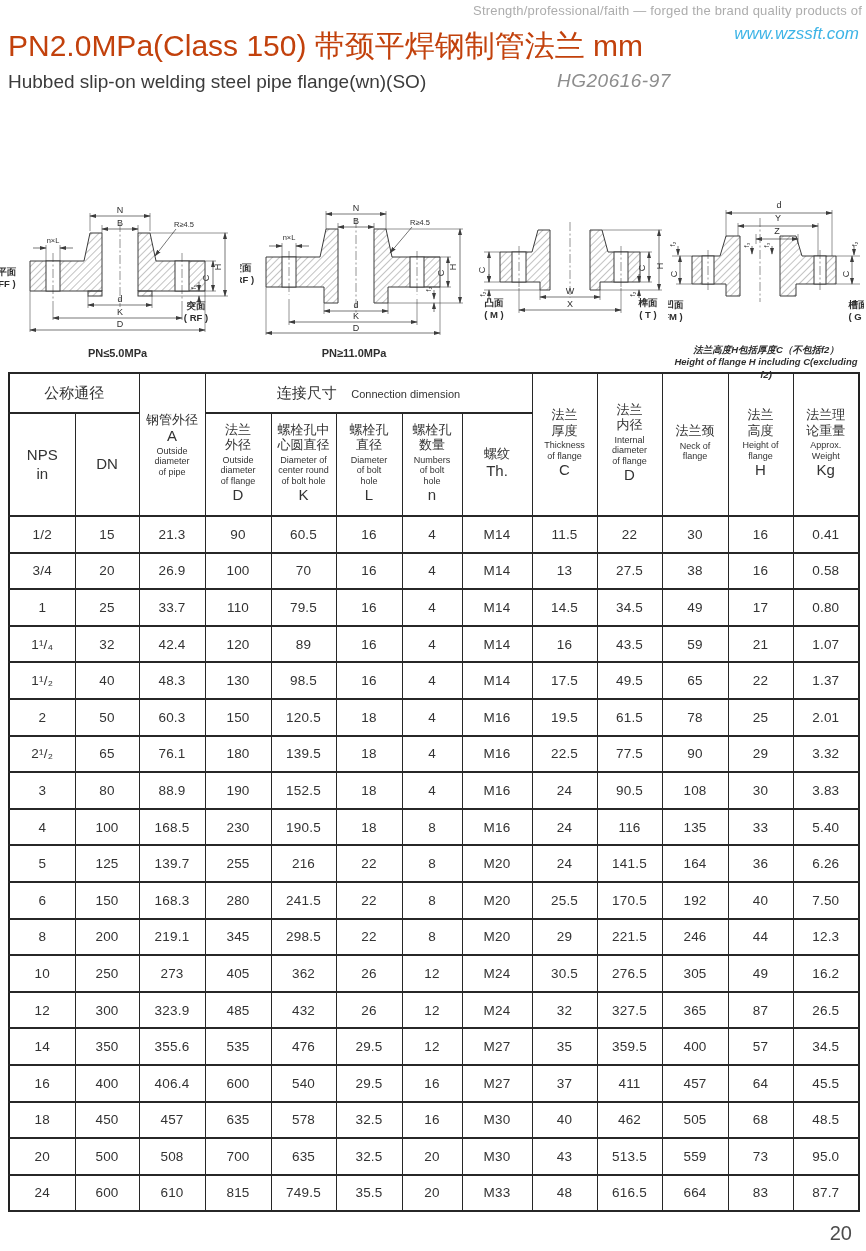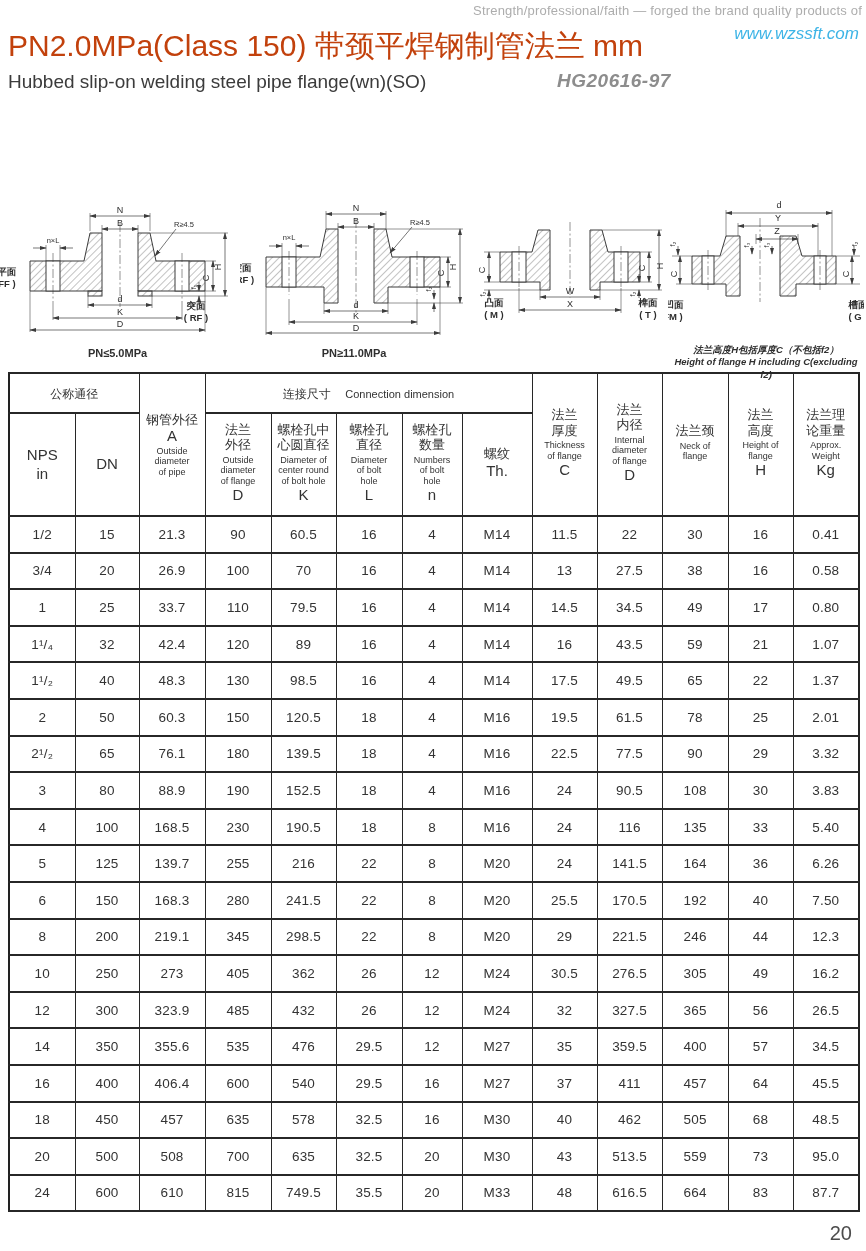--- a/index.html
+++ b/index.html
@@ -3,21 +3,21 @@
 <meta charset="utf-8">
 <style>
   html,body {margin:0; padding:0; background:#ffffff;}
   #page {position:relative; width:866px; height:1251px; background:#fff; overflow:hidden;
          font-family:"Liberation Sans","DejaVu Sans",sans-serif; color:#3a3a3a;}
 
   .tagline {position:absolute; top:3px; right:4px; font-size:13px; color:#adadad; letter-spacing:.2px;}
   .website {position:absolute; top:24px; right:7px; font-size:17px; font-style:italic; color:#3db4e6;}
   .title   {position:absolute; top:26px; left:8px; font-size:30px; color:#c2410c; white-space:nowrap;}
   .subtitle{position:absolute; top:71px; left:8px; font-size:19px; color:#3b3b3b;}
-  .standard{position:absolute; top:70px; left:557px; font-size:19px; font-weight:bold; font-style:italic;
+  .standard{position:absolute; top:70px; left:557px; font-size:19px; font-weight:normal; font-style:italic;
             color:#8d8d8d; letter-spacing:.5px;}
 
   .diag {position:absolute;}
   .diag .cap  {text-align:center; font-size:11px; font-weight:bold; color:#2f2f2f; margin-top:0;}
   .diag .cap2 {text-align:center; font-size:9.5px; font-weight:bold; color:#2f2f2f; line-height:1.3; margin-top:2px;font-style:italic;}
 
   svg .out {fill:#fff; stroke:#3c3c3c; stroke-width:1;}
   svg .hat {fill:url(#hatch); stroke:#3c3c3c; stroke-width:1;}
   svg .dim {stroke:#3c3c3c; stroke-width:.7; fill:none;}
   svg .ext {stroke:#3c3c3c; stroke-width:.55; fill:none;}
@@ -34,21 +34,21 @@
   .spec thead tr.h1 {height:40px;}
   .spec thead tr.h2 {height:103px;}
 
   .hcell {display:flex; flex-direction:column; align-items:center; height:100%; width:100%;}
   .hcell .mid {flex:1; display:flex; flex-direction:column; justify-content:center; align-items:center;}
   .cn  {font-size:13px; line-height:1.2; white-space:pre-line;}
   .en  {font-size:9px;  line-height:1.15; white-space:pre-line; margin-top:2px;}
   .sym {font-size:15px; padding-bottom:4px;}
   .symA{font-size:15px; line-height:1.1;}
   .big {font-size:15px; white-space:pre-line; line-height:1.25;}
-  .grp-cn {font-size:12px; display:inline;}
+  .grp-cn {font-size:15px; display:inline;}
   .grp-en {font-size:11px; display:inline; margin-left:10px;}
 
   .pagenum {position:absolute; top:1222px; right:14px; font-size:20px; color:#4c4c4c;}
 </style>
 </head>
 <body>
 
 <div id="page">
 
   <svg width="0" height="0" style="position:absolute" aria-hidden="true">
@@ -626,21 +626,21 @@
           <td>300</td>
           <td>323.9</td>
           <td>485</td>
           <td>432</td>
           <td>26</td>
           <td>12</td>
           <td>M24</td>
           <td>32</td>
           <td>327.5</td>
           <td>365</td>
-          <td>56</td>
+          <td>87</td>
           <td>26.5</td>
         </tr>
         <tr>
           <td>14</td>
           <td>350</td>
           <td>355.6</td>
           <td>535</td>
           <td>476</td>
           <td>29.5</td>
           <td>12</td>

